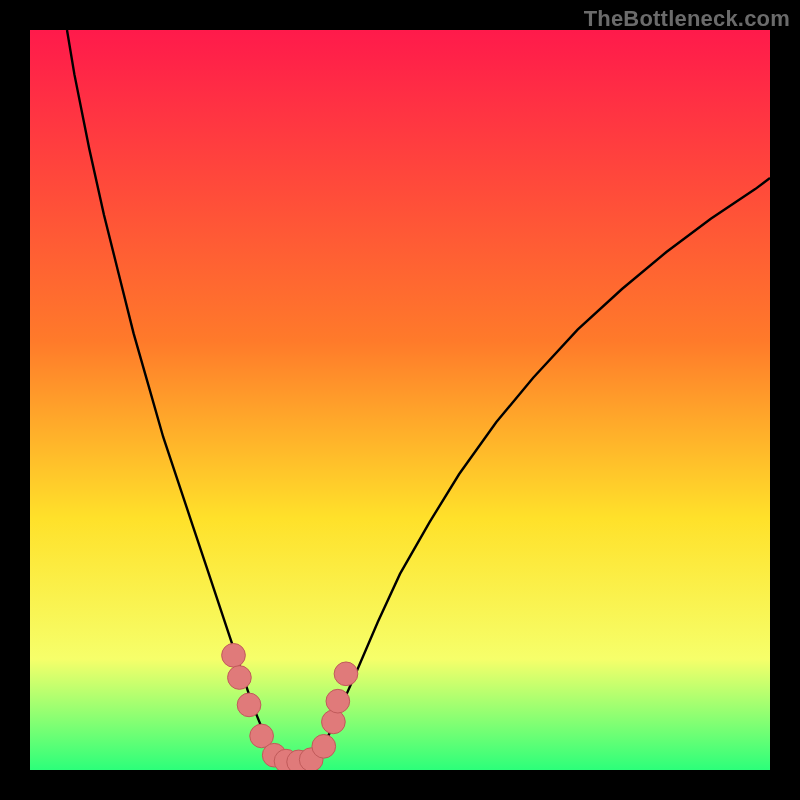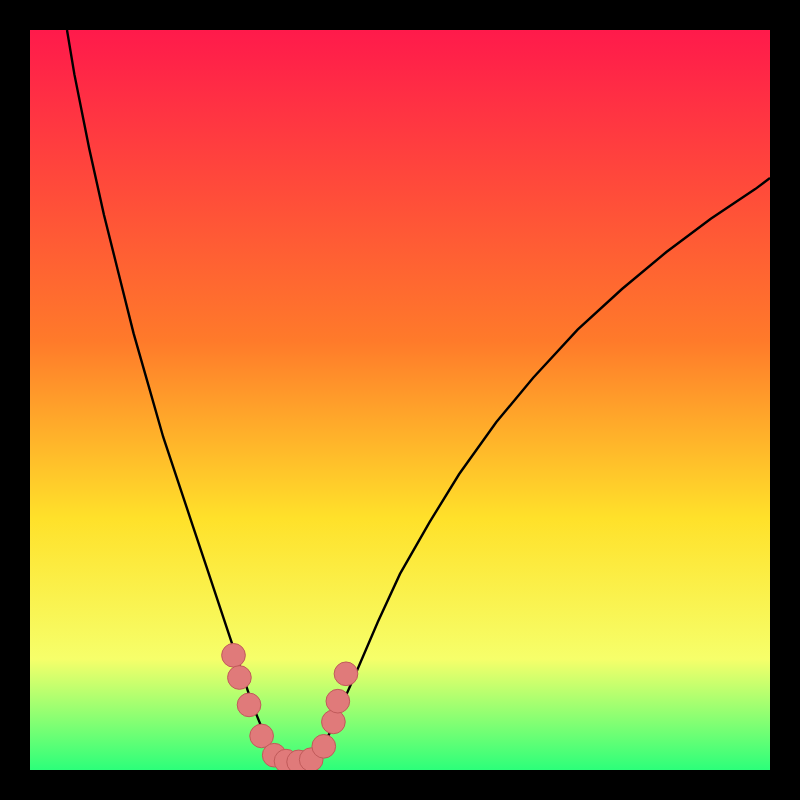--- a/index.html
+++ b/index.html
@@ -70,13 +70,14 @@
           <circle cx="268.62" cy="731.86" r="11.84" fill="#e07a7a" stroke="#c05a5a" stroke-width="1"></circle>
           <circle cx="281.20" cy="729.64" r="11.84" fill="#e07a7a" stroke="#c05a5a" stroke-width="1"></circle>
           <circle cx="293.78" cy="716.32" r="11.84" fill="#e07a7a" stroke="#c05a5a" stroke-width="1"></circle>
           <circle cx="303.40" cy="691.90" r="11.84" fill="#e07a7a" stroke="#c05a5a" stroke-width="1"></circle>
           <circle cx="307.84" cy="671.18" r="11.84" fill="#e07a7a" stroke="#c05a5a" stroke-width="1"></circle>
           <circle cx="315.98" cy="643.80" r="11.84" fill="#e07a7a" stroke="#c05a5a" stroke-width="1"></circle>
         </g>
     </svg>
   </div>
 
+  <div class="watermark">TheBottleneck.com</div>
 </div>
 
 </body></html>

